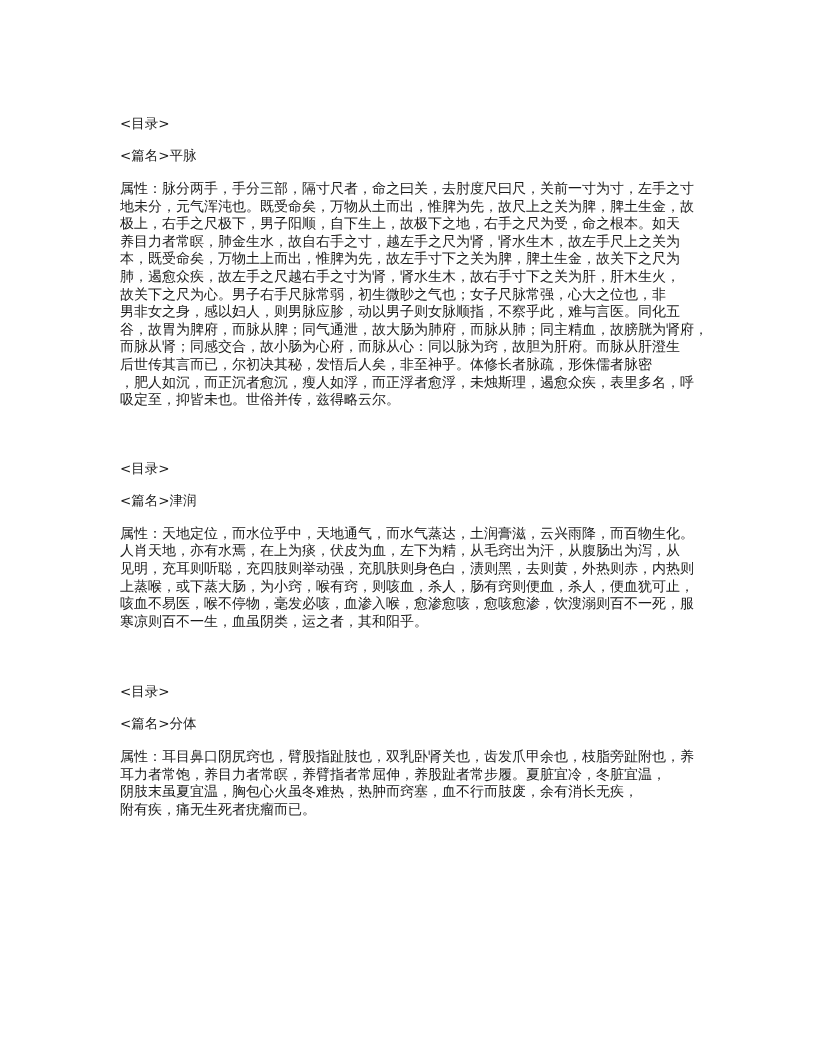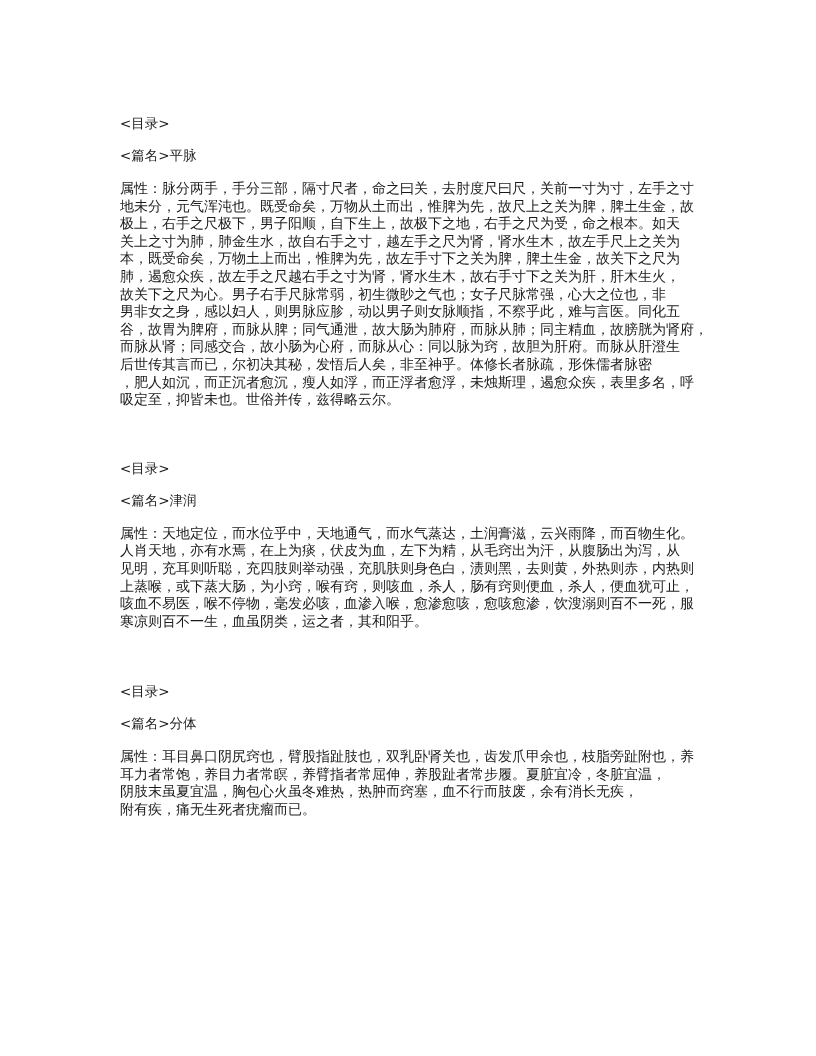--- a/index.html
+++ b/index.html
@@ -20,21 +20,21 @@
 
 <div class="page">
 
   <div class="section">
     <p class="tag-line toc">&lt;目录&gt;</p>
     <p class="tag-line title">&lt;篇名&gt;平脉</p>
     <div class="body-text">
       <span class="ln">属性：脉分两手，手分三部，隔寸尺者，命之曰关，去肘度尺曰尺，关前一寸为寸，左手之寸</span>
       <span class="ln">地未分，元气浑沌也。既受命矣，万物从土而出，惟脾为先，故尺上之关为脾，脾土生金，故</span>
       <span class="ln">极上，右手之尺极下，男子阳顺，自下生上，故极下之地，右手之尺为受，命之根本。如天</span>
-      <span class="ln">关上之寸为肺，肺金生水，故自右手之寸，越左手之尺为肾，肾水生木，故左手尺上之关为</span>
+      <span class="ln">养目力者常瞑，肺金生水，故自右手之寸，越左手之尺为肾，肾水生木，故左手尺上之关为</span>
       <span class="ln">本，既受命矣，万物土上而出，惟脾为先，故左手寸下之关为脾，脾土生金，故关下之尺为</span>
       <span class="ln">肺，遏愈众疾，故左手之尺越右手之寸为肾，肾水生木，故右手寸下之关为肝，肝木生火，</span>
       <span class="ln">故关下之尺为心。男子右手尺脉常弱，初生微眇之气也；女子尺脉常强，心大之位也，非</span>
       <span class="ln">男非女之身，感以妇人，则男脉应胗，动以男子则女脉顺指，不察乎此，难与言医。同化五</span>
       <span class="ln">谷，故胃为脾府，而脉从脾；同气通泄，故大肠为肺府，而脉从肺；同主精血，故膀胱为肾府，</span>
       <span class="ln">而脉从肾；同感交合，故小肠为心府，而脉从心：同以脉为窍，故胆为肝府。而脉从肝澄生</span>
       <span class="ln">后世传其言而已，尔初决其秘，发悟后人矣，非至神乎。体修长者脉疏，形侏儒者脉密</span>
       <span class="ln">，肥人如沉，而正沉者愈沉，瘦人如浮，而正浮者愈浮，未烛斯理，遏愈众疾，表里多名，呼</span>
       <span class="ln">吸定至，抑皆未也。世俗并传，兹得略云尔。</span>
     </div>

